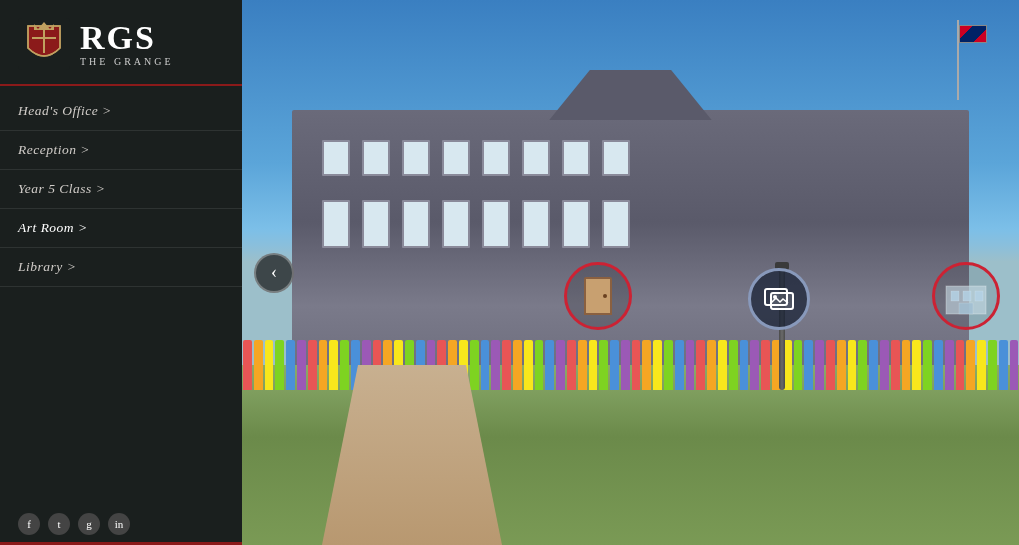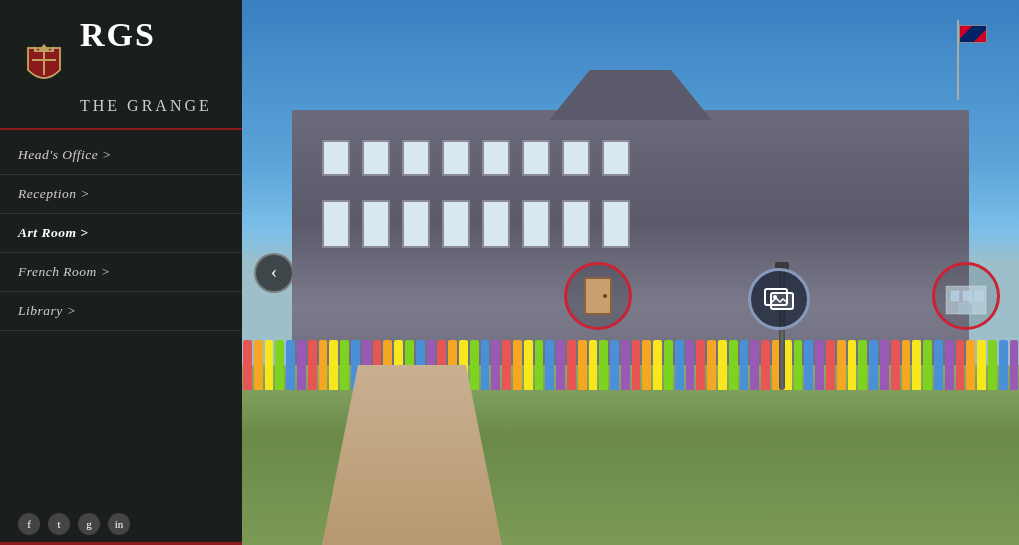--- a/index.html
+++ b/index.html
@@ -40,33 +40,32 @@
       width: 52px;
       height: 52px;
       flex-shrink: 0;
     }
 
     .logo-text {
       display: flex;
       flex-direction: column;
       color: white;
       line-height: 1;
-      gap: 44px;
     }
 
     .logo-rgs {
       font-size: 34px;
       font-weight: bold;
       letter-spacing: 2px;
       color: #ffffff;
       font-family: 'Georgia', serif;
     }
 
     .logo-grange {
-      font-size: 16px;
+      font-size: 10px;
       letter-spacing: 3px;
       color: #cccccc;
       text-transform: uppercase;
       margin-top: 2px;
     }
 
     .nav-list {
       list-style: none;
       width: 100%;
       flex: 1;
@@ -86,21 +85,21 @@
       font-family: 'Georgia', serif;
       font-style: italic;
       text-transform: capitalize;
       letter-spacing: 0.5px;
       cursor: pointer;
       transition: color 0.2s;
     }
 
     .nav-item.active .nav-link {
       color: #ffffff;
-      font-weight: bold;
+      font-weight: normal;
     }
 
     .sidebar-bottom-bar {
       width: 100%;
       height: 3px;
       background: #8b1a1a;
       margin-top: auto;
     }
 
     
@@ -391,25 +390,25 @@
     </div>
   </div>
 
   <ul class="nav-list">
     <li class="nav-item">
       <a class="nav-link">Head's Office &gt;</a>
     </li>
     <li class="nav-item">
       <a class="nav-link">Reception &gt;</a>
     </li>
+    <li class="nav-item">
+      <a class="nav-link">Year 5 Class &gt;</a>
+    </li>
     <li class="nav-item active">
       <a class="nav-link">Art Room &gt;</a>
-    </li>
-    <li class="nav-item">
-      <a class="nav-link">French Room &gt;</a>
     </li>
     <li class="nav-item">
       <a class="nav-link">Library &gt;</a>
     </li>
   </ul>
 
   <div class="sidebar-bottom-bar"></div>
   <div class="sidebar-social">
     <div class="social-icon">f</div>
     <div class="social-icon">t</div>

